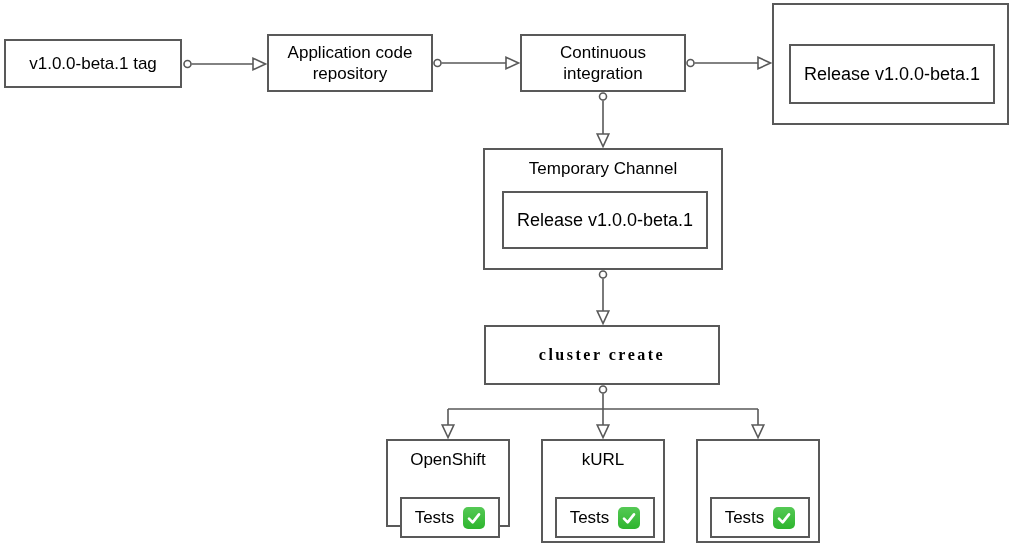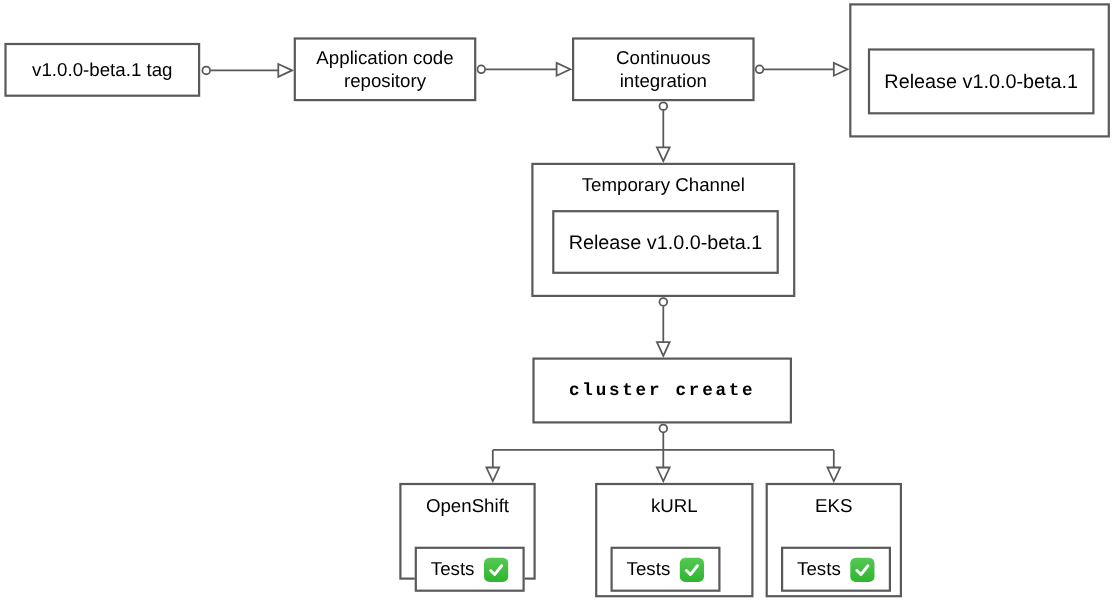--- a/index.html
+++ b/index.html
@@ -43,21 +43,21 @@
     display:block;
   }
   .inner-node{
     position:absolute;
     border:2px solid var(--border);
     background:var(--background);
     display:flex;align-items:center;justify-content:center;
     font-size:18px;
   }
   .mono-label{
-    font-family:Liberation Mono, monospace;
+    font-family:Liberation Serif, serif;
     font-weight:bold;
     font-size:16px;
     letter-spacing:2.5px;
   }
   .tests-box{
     gap:9px;
     font-size:17px;
     margin-top:12px;
   }
   .check-icon{
@@ -137,46 +137,45 @@
     <span class="container-title">Temporary Channel</span>
     <div class="inner-node" style="left:17px;top:41px;width:206px;height:58px;">
       <span>Release v1.0.0-beta.1</span>
     </div>
   </div>
 
   <div class="node" style="left:484px;top:325px;width:236px;height:60px;">
     <span class="mono-label">cluster create</span>
   </div>
 
-  <div class="container-node" style="left:363px;top:439px;width:124px;height:88px;">
+  <div class="container-node" style="left:386px;top:439px;width:124px;height:88px;">
     <span class="container-title">OpenShift</span>
     <div class="inner-node tests-box" style="left:12px;top:44px;width:100px;height:41px;">
       <span>Tests</span>
       <span class="check-icon">
         <svg width="16" height="16" viewBox="0 0 24 24">
             <path d="M4.5 13 L10 18.5 L19.5 6.5" stroke="var(--check-mark)" stroke-width="4" fill="none" stroke-linecap="round" stroke-linejoin="round"></path>
           </svg>
       </span>
     </div>
   </div>
 
-  <div class="container-node" style="left:541px;top:439px;width:144px;height:104px;">
+  <div class="container-node" style="left:541px;top:439px;width:124px;height:104px;">
     <span class="container-title">kURL</span>
     <div class="inner-node tests-box" style="left:12px;top:44px;width:100px;height:41px;">
       <span>Tests</span>
       <span class="check-icon">
         <svg width="16" height="16" viewBox="0 0 24 24">
             <path d="M4.5 13 L10 18.5 L19.5 6.5" stroke="var(--check-mark)" stroke-width="4" fill="none" stroke-linecap="round" stroke-linejoin="round"></path>
           </svg>
       </span>
     </div>
   </div>
 
   <div class="container-node" style="left:696px;top:439px;width:124px;height:104px;">
-    <span class="container-title">EKS</span>
     <div class="inner-node tests-box" style="left:12px;top:44px;width:100px;height:41px;">
       <span>Tests</span>
       <span class="check-icon">
         <svg width="16" height="16" viewBox="0 0 24 24">
             <path d="M4.5 13 L10 18.5 L19.5 6.5" stroke="var(--check-mark)" stroke-width="4" fill="none" stroke-linecap="round" stroke-linejoin="round"></path>
           </svg>
       </span>
     </div>
   </div>
 

